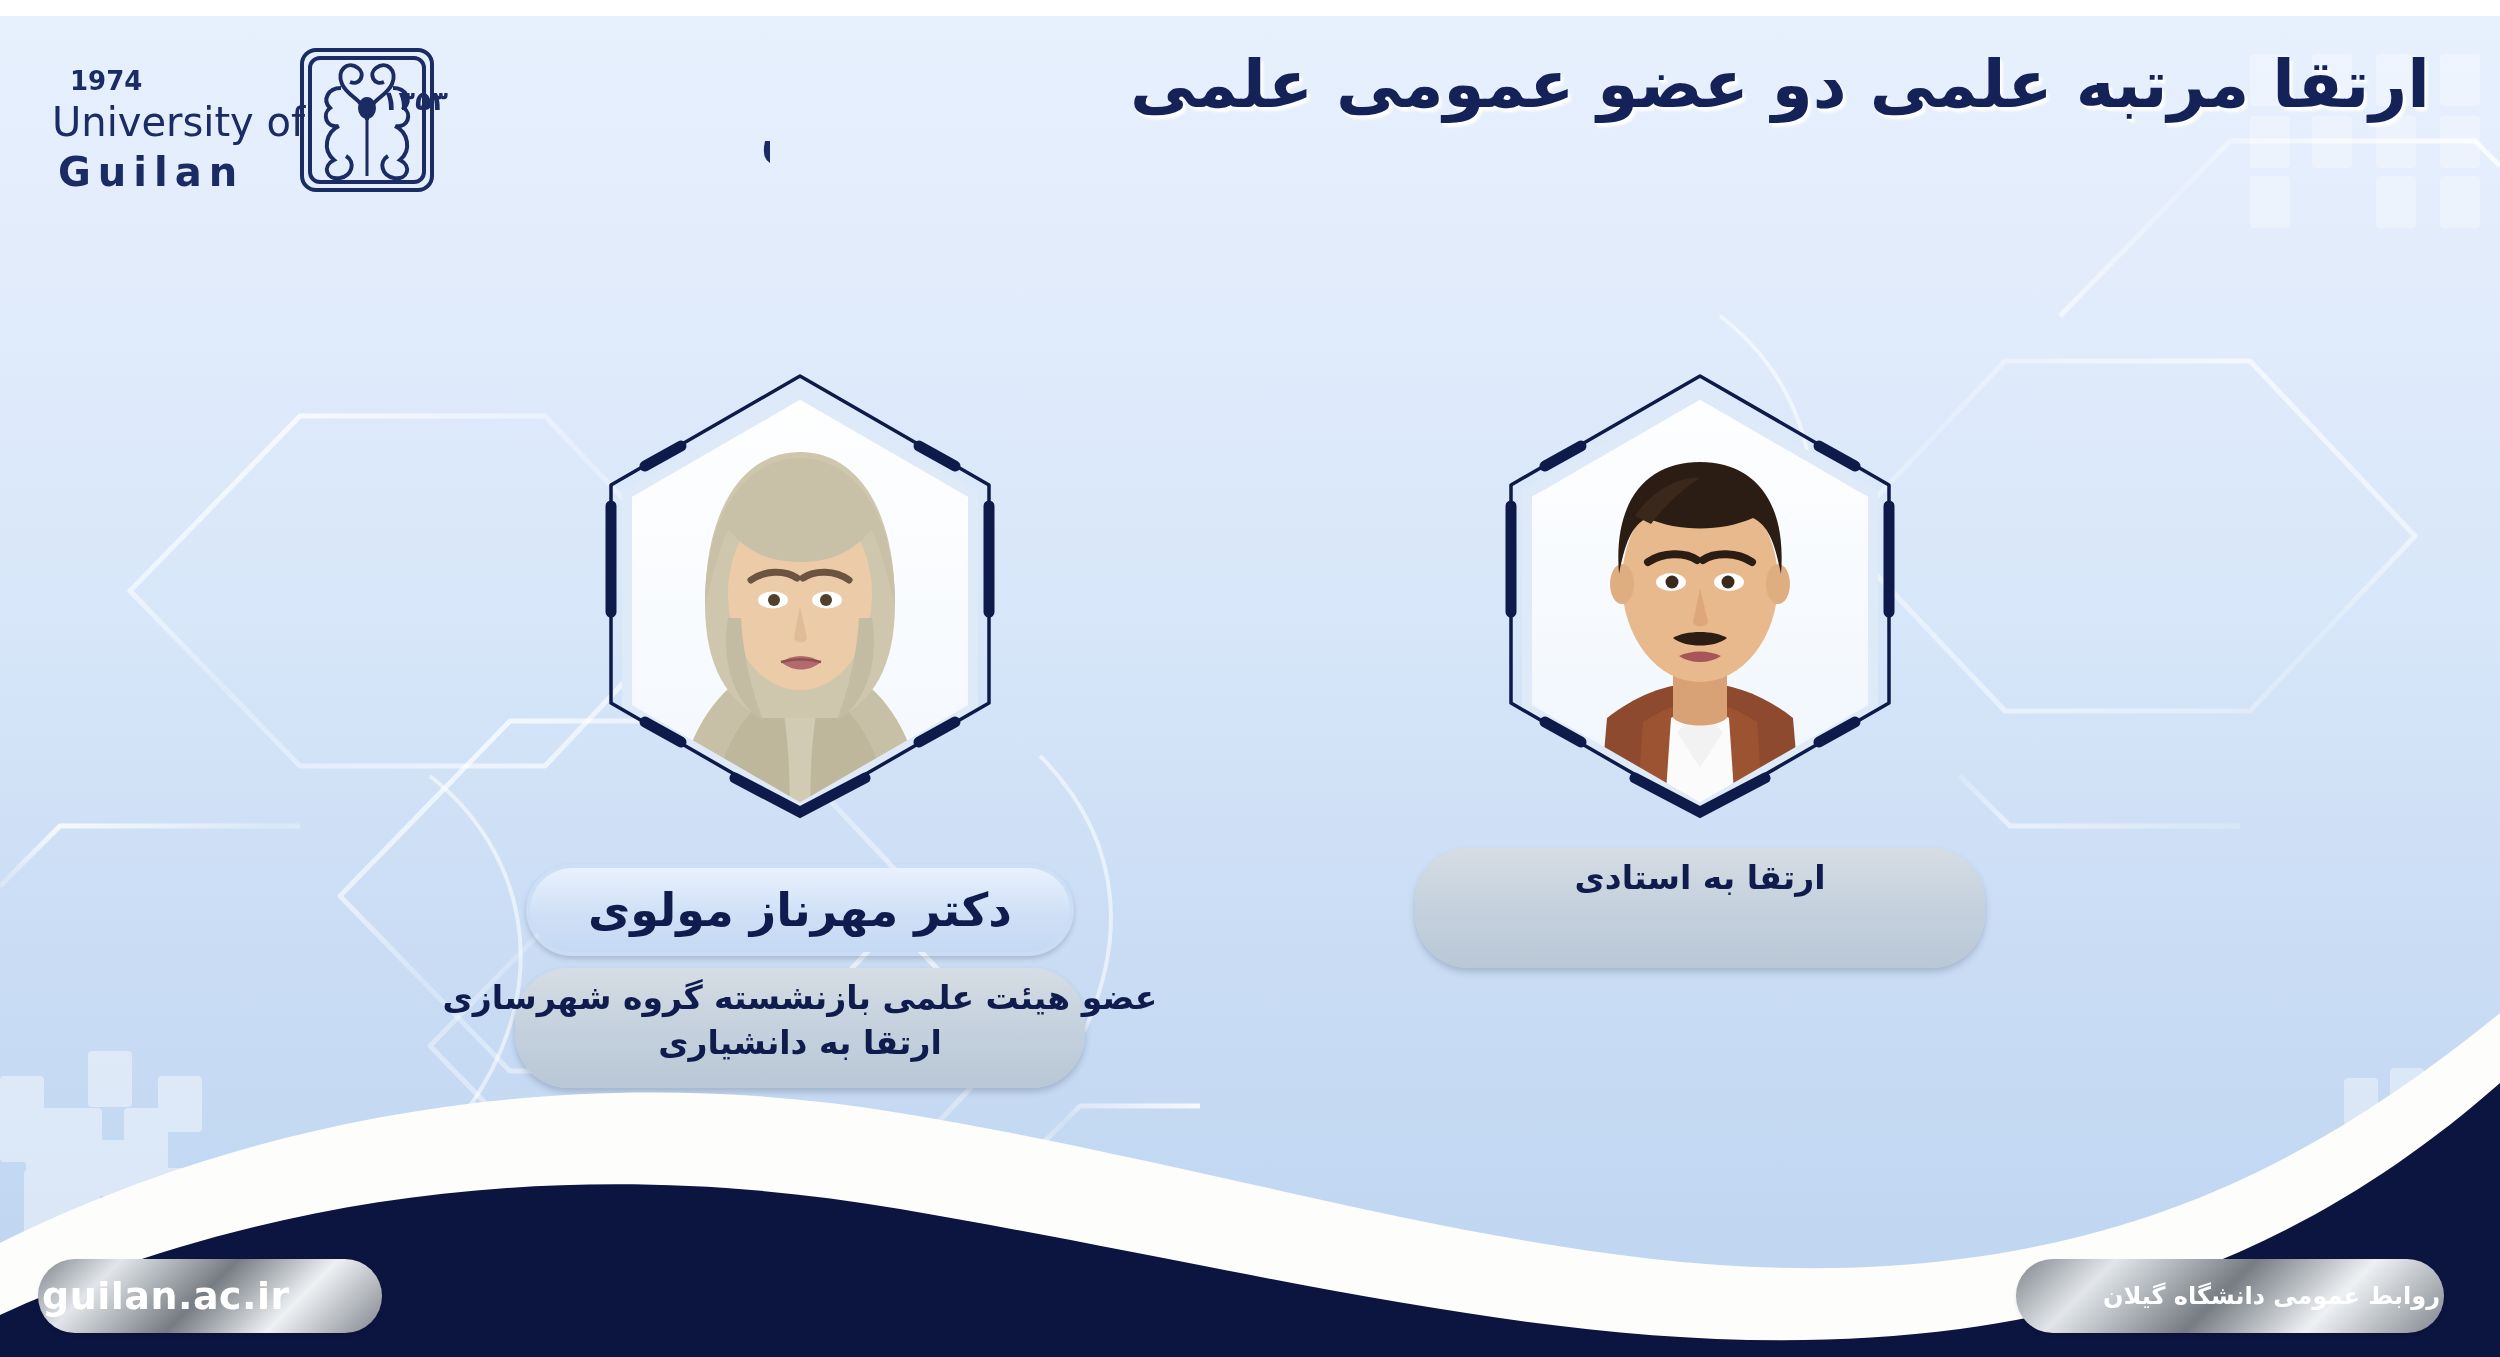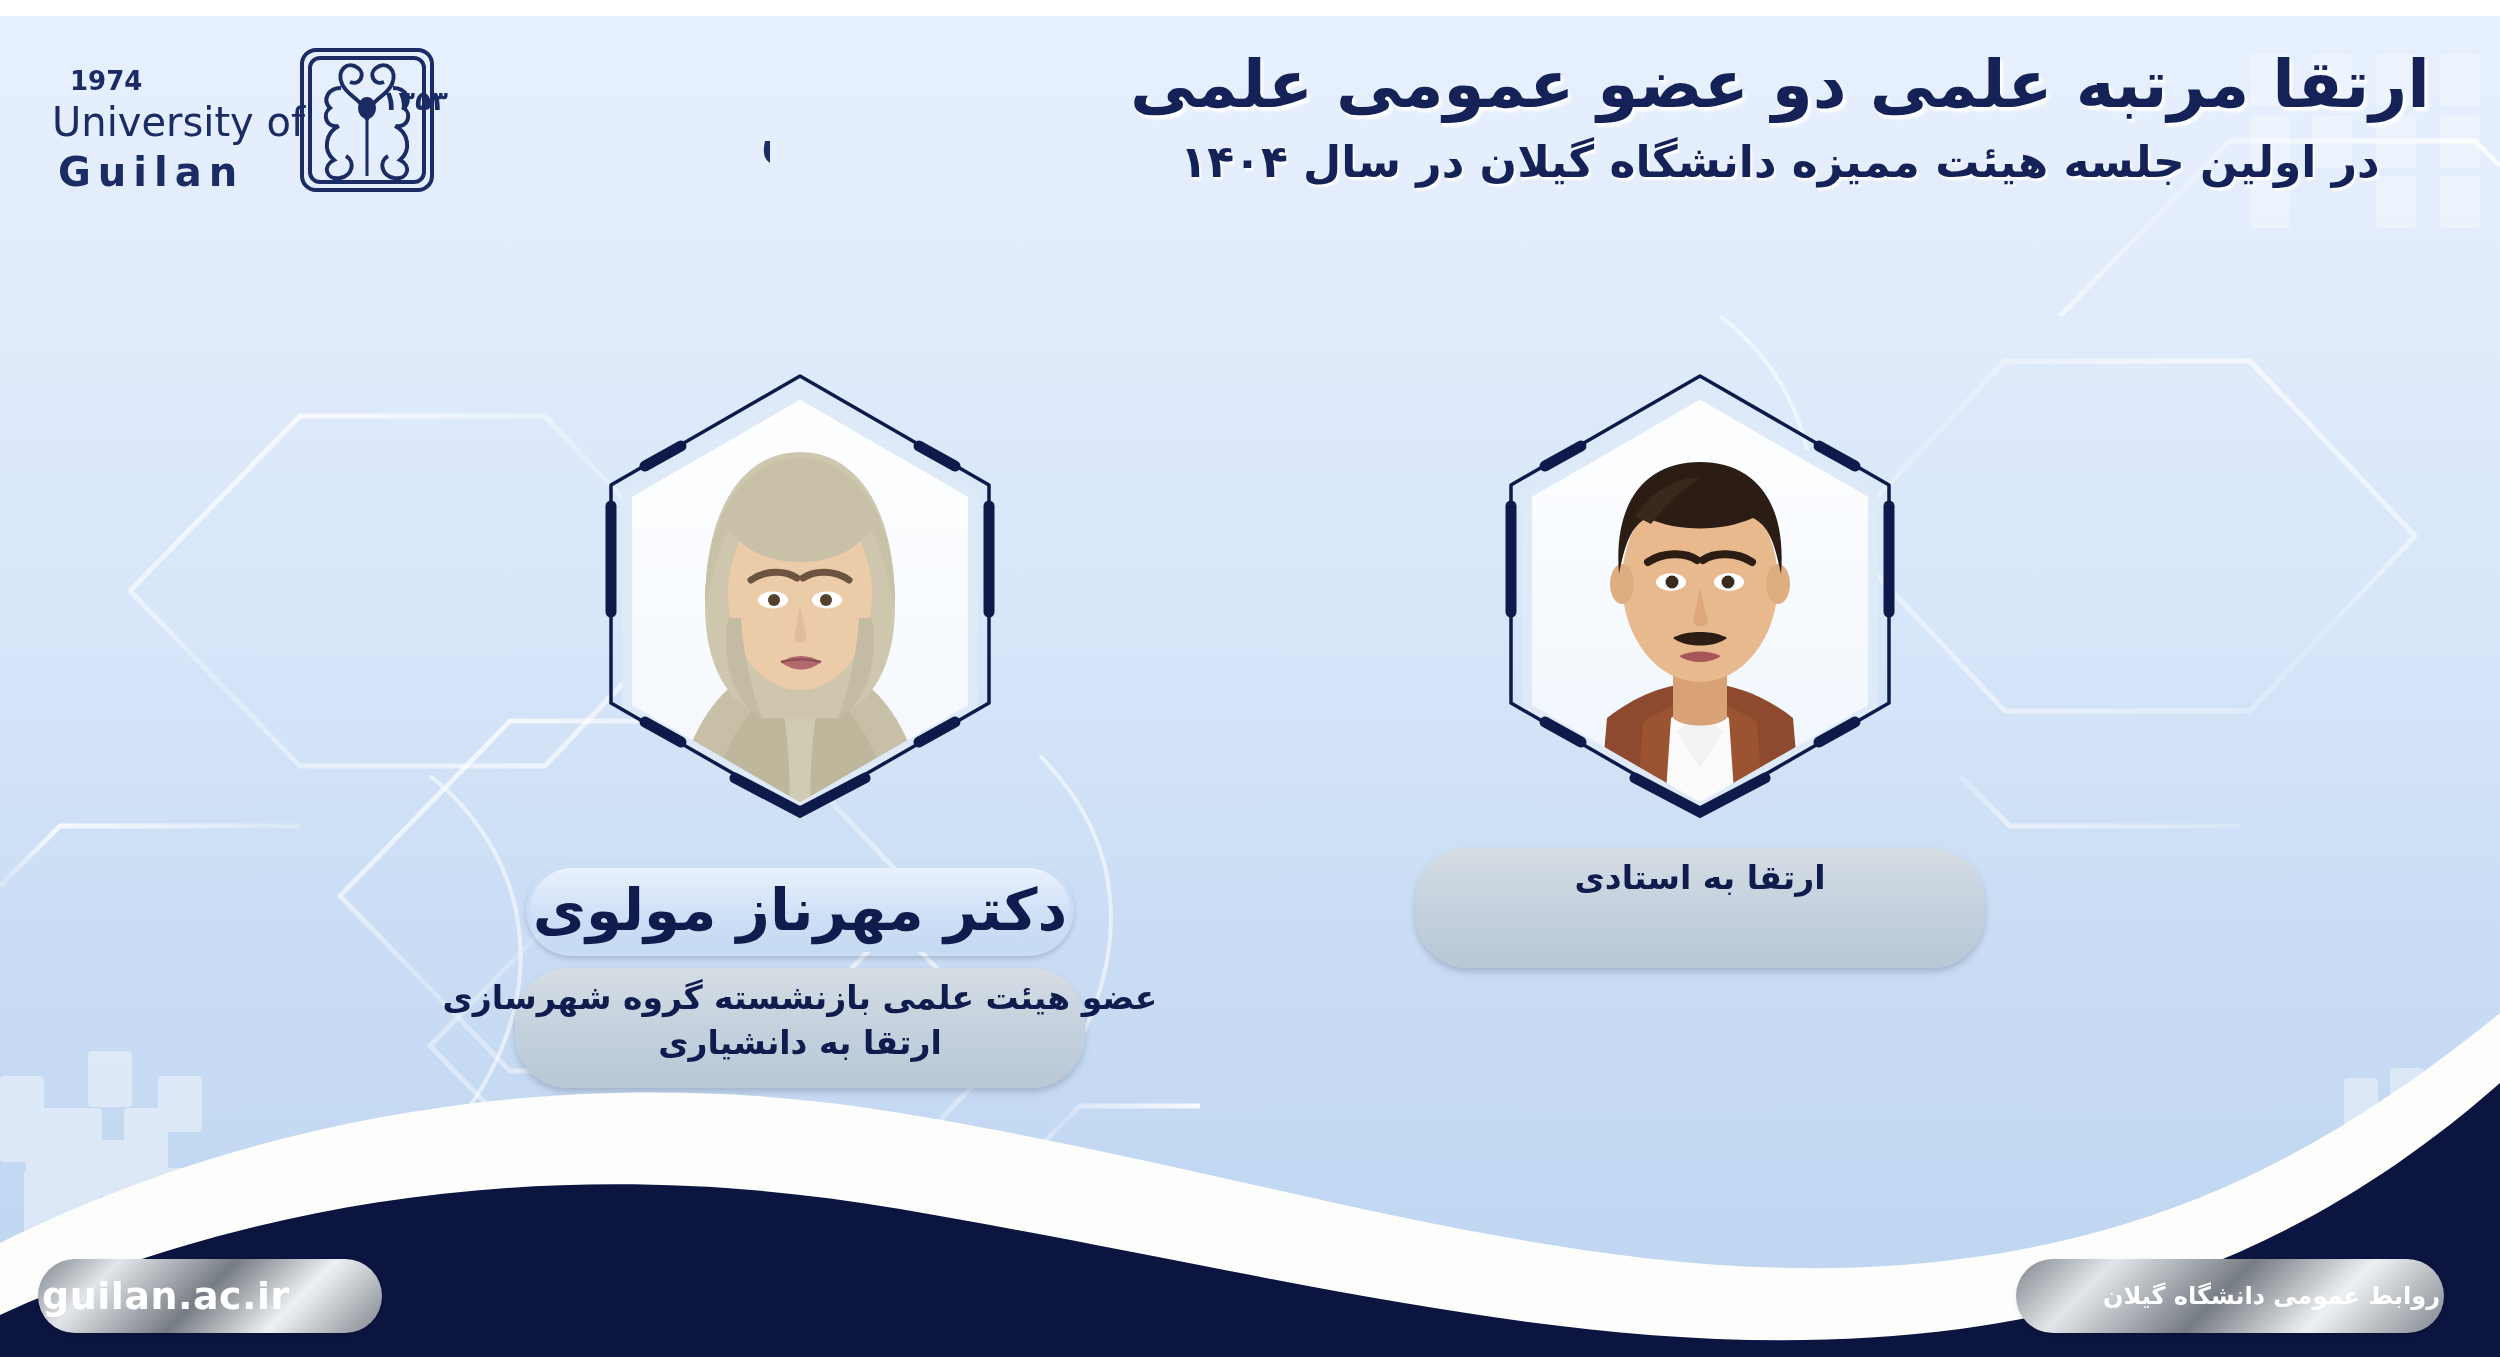--- a/index.html
+++ b/index.html
@@ -106,21 +106,21 @@
   }
   .name-pill::before {
     content: "";
     position: absolute;
     inset: -4px;
     border-radius: 50px;
     background: linear-gradient(135deg, #8e9196 0%, #d9dde2 22%, #7d8288 50%, #e6eaee 74%, #878c92 100%);
     z-index: -1;
   }
   .name-pill span {
-    font-size: 58px;
+    font-size: 46px;
     font-weight: bold;
     color: #101c4e;
     line-height: 1;
     white-space: nowrap;
   }
 
   .desc-pill {
     position: relative;
     margin: 12px auto 0;
     width: 570px;
@@ -298,21 +298,20 @@
         <path d="M337 89 L337 148" stroke-width="3"></path>
       </g>
 
       <text x="418" y="82" font-family="DejaVu Sans, Liberation Sans, sans-serif" font-size="27" font-weight="bold" fill="#1b2b63" direction="rtl">۱۳۵۳</text>
       <text x="730" y="128" text-anchor="end" font-family="DejaVu Sans, Liberation Sans, sans-serif" font-size="62" font-weight="bold" fill="#1b2b63" direction="rtl">دانشگاه گیلان</text>
     </svg>
   </div>
 
   <div class="header-text">
     <div class="title-main">ارتقا مرتبه علمی دو عضو عمومی علمی</div>
-    <div class="title-sub">در اولین جلسه هیئت ممیزه دانشگاه گیلان در سال ۱۴۰۴</div>
   </div>
 
   <div class="people">
 
     <div class="person right">
       <div class="hex-frame">
         <svg width="430" height="470" viewBox="0 0 430 470" xmlns="http://www.w3.org/2000/svg">
           <defs>
             <clipPath id="hexclip-a">
               <path d="M215 28 L388 128 L388 342 L215 442 L42 342 L42 128 Z"></path>

